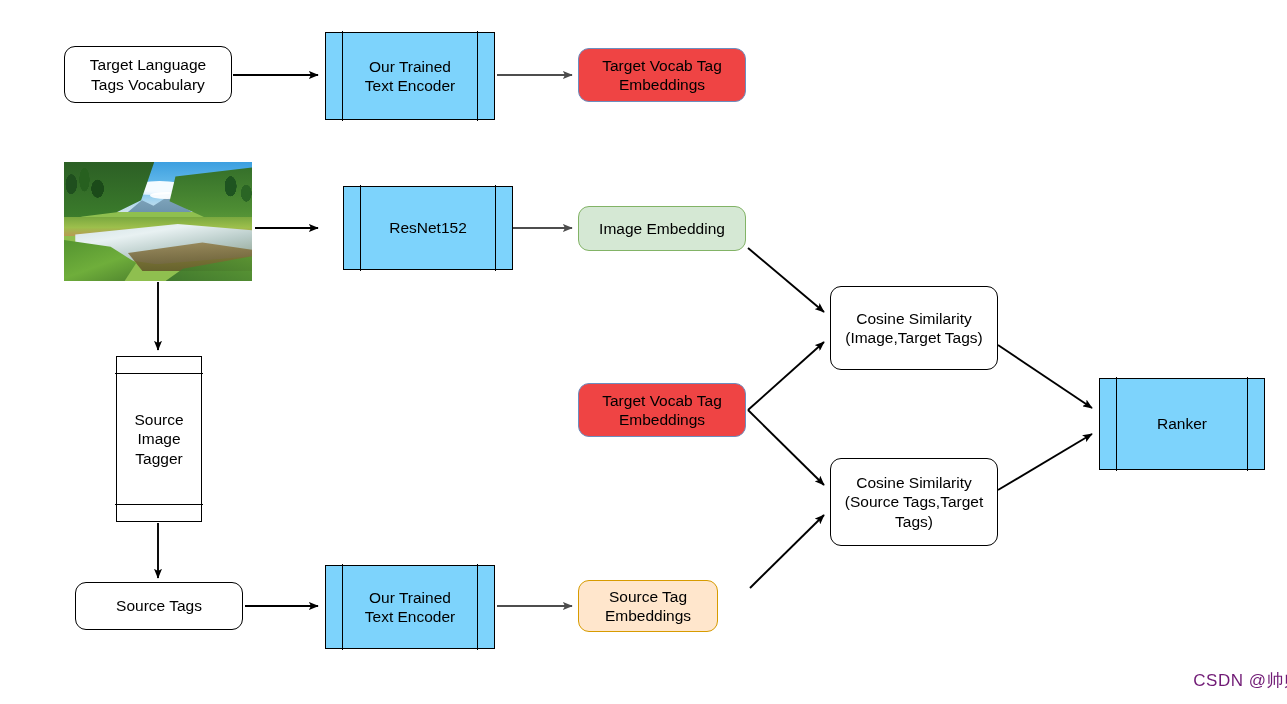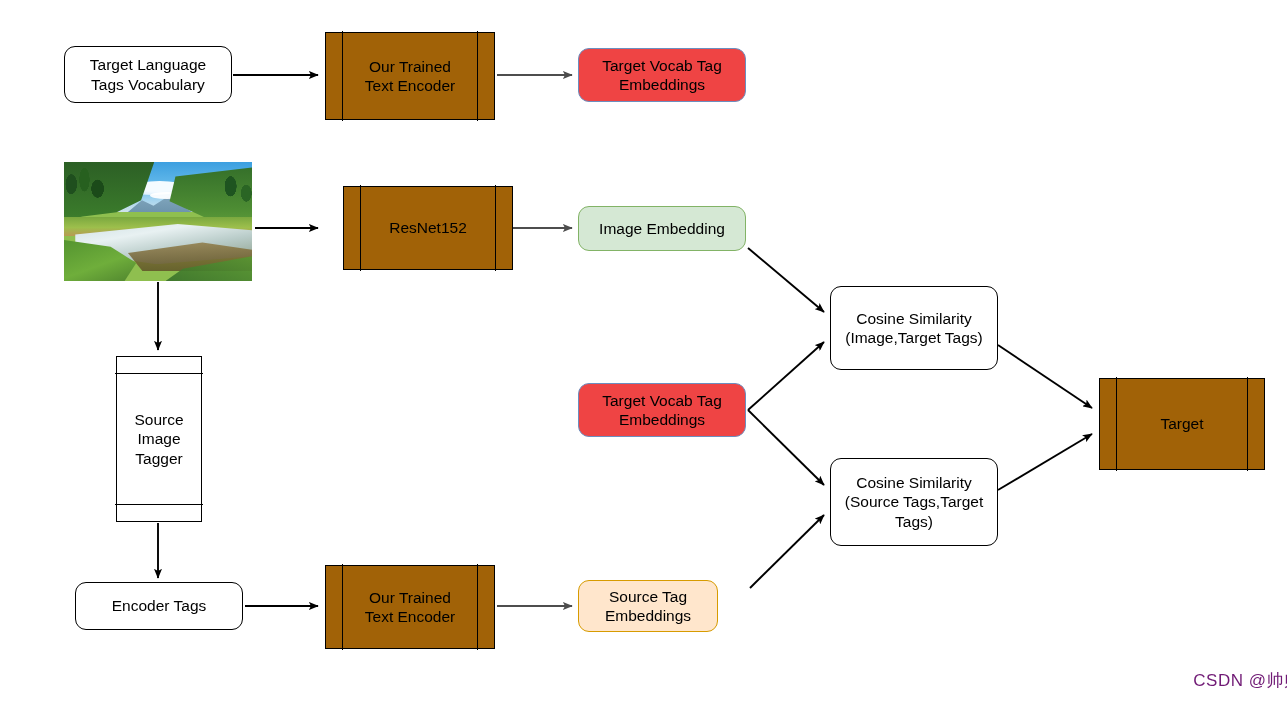--- a/index.html
+++ b/index.html
@@ -53,21 +53,21 @@
     background: #d5e8d4;
     border: 1.6px solid #82b366;
   }
   .fill-orange {
     background: #ffe6cc;
     border: 1.6px solid #d79b00;
   }
   
   .module-h {
     border: 1.6px solid #000000;
-    background: #a16207;
+    background: #7dd3fc;
     position: absolute;
   }
   .module-h::before,
   .module-h::after {
     content: "";
     position: absolute;
     top: -1.6px;
     bottom: -1.6px;
     width: 0;
     border-left: 1.6px solid #000000;
@@ -249,23 +249,23 @@
   <div class="node rounded fill-blue" style="left:578px; top:383px; width:168px; height:54px;">Target Vocab Tag
 Embeddings</div>
 
   <div class="node rounded" style="left:830px; top:286px; width:168px; height:84px;">Cosine Similarity
 (Image,Target Tags)</div>
 
   <div class="node rounded" style="left:830px; top:458px; width:168px; height:88px;">Cosine Similarity
 (Source Tags,Target
 Tags)</div>
 
-  <div class="node module-h" style="left:1099px; top:378px; width:166px; height:92px;">Target</div>
-
-  <div class="node rounded" style="left:75px; top:582px; width:168px; height:48px;">Encoder Tags</div>
+  <div class="node module-h" style="left:1099px; top:378px; width:166px; height:92px;">Ranker</div>
+
+  <div class="node rounded" style="left:75px; top:582px; width:168px; height:48px;">Source Tags</div>
 
   <div class="node module-h" style="left:325px; top:565px; width:170px; height:84px;">Our Trained
 Text Encoder</div>
 
   <div class="node rounded fill-orange" style="left:578px; top:580px; width:140px; height:52px;">Source Tag
 Embeddings</div>
 
   <div class="watermark">CSDN @帅帅梁</div>
 
 </div>

